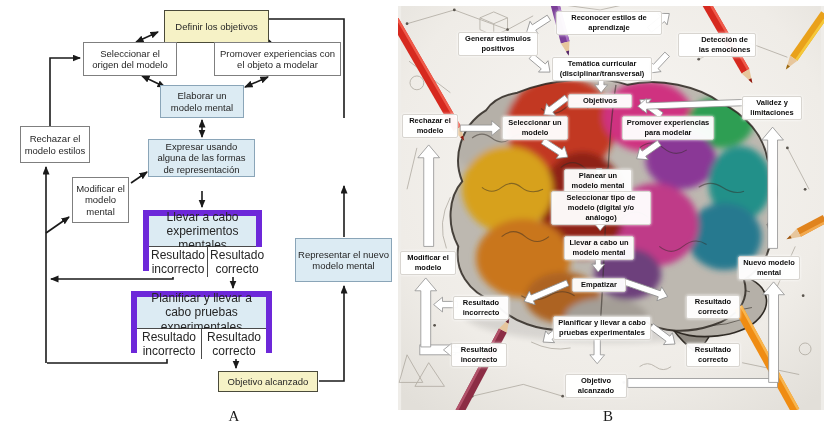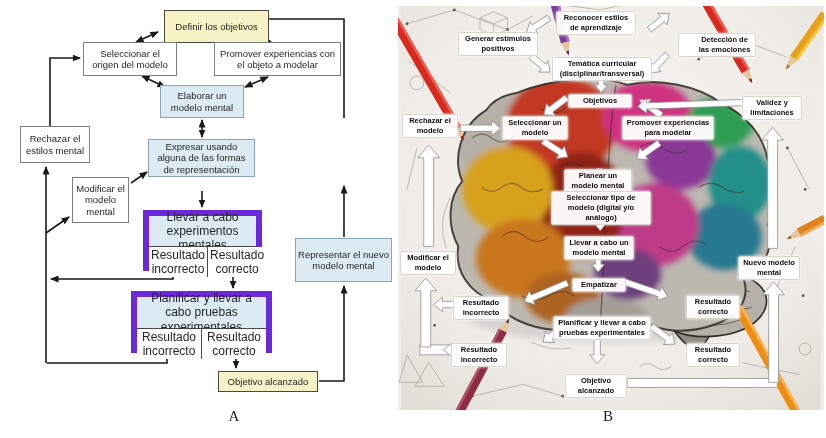--- a/index.html
+++ b/index.html
@@ -59,21 +59,21 @@
         <polyline points="319,381 344,381 344,286" marker-end="url(#ah)"></polyline>
         <line x1="344" y1="237" x2="344" y2="186" marker-end="url(#ah)"></line>
         <polyline points="344,118 344,19 261,19" marker-end="url(#ah)"></polyline>
       </g>
     </svg>
 
     <div class="anode yellow" style="left:164px;top:10px;width:105px;height:33px;">Definir los objetivos</div>
     <div class="anode" style="left:83px;top:42px;width:94px;height:34px;">Seleccionar el origen del modelo</div>
     <div class="anode" style="left:214px;top:42px;width:127px;height:34px;">Promover experiencias con el objeto a modelar</div>
     <div class="anode blue" style="left:160px;top:85px;width:84px;height:33px;">Elaborar un modelo mental</div>
-    <div class="anode" style="left:20px;top:126px;width:70px;height:37px;">Rechazar el estilos mental</div>
+    <div class="anode" style="left:20px;top:126px;width:70px;height:37px;">Rechazar el modelo estilos</div>
     <div class="anode blue" style="left:148px;top:139px;width:107px;height:38px;">Expresar usando alguna de las formas de representación</div>
     <div class="anode" style="left:72px;top:177px;width:57px;height:46px;">Modificar el modelo mental</div>
 
     <div class="atable" style="left:143px;top:210px;width:119px;height:61px;">
       <div class="thead" style="height:28px;">Llevar a cabo experimentos mentales</div>
       <div class="trow">
         <div class="tcell">Resultado incorrecto</div>
         <div class="tcell">Resultado correcto</div>
       </div>
     </div>
@@ -271,21 +271,21 @@
         <polygon points="0,-3.2 16,-3.2 16,-7.5 25,0 16,7.5 16,3.2 0,3.2" transform="translate(597,344) rotate(90)"></polygon>
         <polygon points="0,-2.8 9,-2.8 9,-6.5 17,0 9,6.5 9,2.8 0,2.8" transform="translate(458,355) rotate(180)"></polygon>
         <polygon points="0,-5 90,-5 90,-11 103,0 90,11 90,5 0,5" transform="translate(426,250) rotate(-90)"></polygon>
         <polygon points="0,-5 57,-5 57,-11 70,0 57,11 57,5 0,5" transform="translate(423,352) rotate(-90)"></polygon>
         <polygon points="0,-5 110,-5 110,-11 123,0 110,11 110,5 0,5" transform="translate(775,252) rotate(-90)"></polygon>
         <polygon points="0,-5 89,-5 89,-11 102,0 89,11 89,5 0,5" transform="translate(776,388) rotate(-90)"></polygon>
       </g>
     </svg>
 
     <div class="blabel" style="left:60px;top:26px;width:80px;">Generar estímulos positivos</div>
-    <div class="blabel" style="left:158px;top:5px;width:80px;">Reconocer estilos de aprendizaje</div>
+    <div class="blabel" style="left:158px;top:5px;width:106px;">Reconocer estilos de aprendizaje</div>
     <div class="blabel" style="left:280px;top:27px;width:78px;padding-left:17px;">Detección de las emociones</div>
     <div class="blabel" style="left:154px;top:51px;width:100px;">Temática curricular (disciplinar/transversal)</div>
     <div class="blabel" style="left:170px;top:88px;width:64px;">Objetivos</div>
     <div class="blabel" style="left:344px;top:90px;width:60px;">Validez y limitaciones</div>
     <div class="blabel" style="left:4px;top:108px;width:56px;">Rechazar el modelo</div>
     <div class="blabel" style="left:104px;top:110px;width:66px;">Seleccionar un modelo</div>
     <div class="blabel" style="left:224px;top:110px;width:92px;">Promover experiencias para modelar</div>
     <div class="blabel" style="left:166px;top:141px;width:68px;margin-top:22px;">Planear un modelo mental</div>
     <div class="blabel" style="left:153px;top:185px;width:100px;">Seleccionar tipo de modelo (digital y/o análogo)</div>
     <div class="blabel" style="left:166px;top:230px;width:70px;">Llevar a cabo un modelo mental</div>

